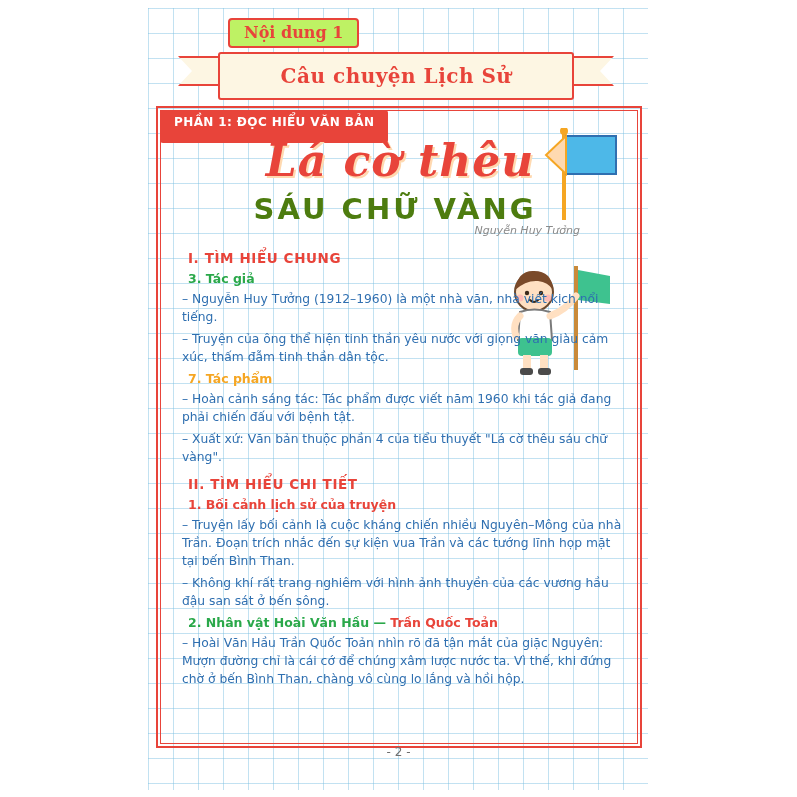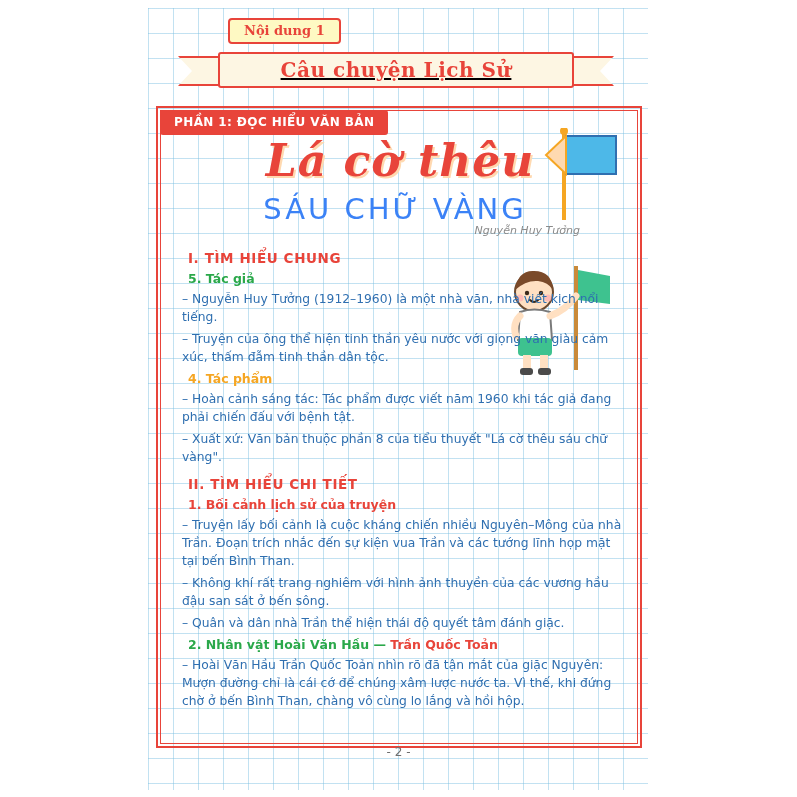--- a/index.html
+++ b/index.html
@@ -61,29 +61,28 @@
     left: 178px;
     top: 52px;
     width: 436px;
     height: 36px;
   }
   .ribbon-body {
     position: absolute;
     left: 40px;
     top: 0;
     width: 356px;
-    height: 36px;
+    height: 48px;
     background: #fdf6e3;
     border: 2px solid #e8443a;
     border-radius: 3px;
     box-sizing: border-box;
     display: flex;
     align-items: center;
     justify-content: center;
-    text-decoration: underline;
   }
   .ribbon-title {
     font-family: "DejaVu Serif", serif;
     font-size: 20px;
     color: #e8443a;
     letter-spacing: 0.5px;
     font-weight: bold;
   }
   .ribbon-tail {
     position: absolute;
@@ -100,40 +99,40 @@
   }
   .ribbon-tail.right {
     right: 0;
     clip-path: polygon(0 0, 100% 0, calc(100% - 14px) 50%, 100% 100%, 0 100%);
   }
 
   .badge-top {
     position: absolute;
     left: 228px;
     top: 18px;
-    background: #fef9c3;
+    background: #bef264;
     border: 2px solid #e8443a;
     border-radius: 4px;
     padding: 3px 14px 4px 14px;
     color: #e8443a;
-    font-size: 13px;
+    font-size: 16px;
     font-weight: bold;
     font-family: "DejaVu Serif", serif;
   }
 
   
   .part-label {
     position: absolute;
     left: 160px;
     top: 110px;
     background: #e8443a;
     color: #ffffff;
     font-size: 12px;
     font-weight: bold;
-    padding: 5px 14px 6px 14px;
+    padding: 5px 14px 14px 14px;
     border-radius: 3px;
     letter-spacing: 0.4px;
   }
 
   
   .big-title {
     position: absolute;
     left: 230px;
     top: 135px;
     width: 340px;
@@ -146,23 +145,23 @@
     letter-spacing: 1px;
     text-shadow: 2px 2px 0 #ffd9b0;
   }
   .sub-title {
     position: absolute;
     left: 215px;
     top: 192px;
     width: 360px;
     text-align: center;
     font-family: "DejaVu Sans", sans-serif;
-    font-weight: normal;
+    font-weight: bold;
     font-size: 29px;
-    color: #3b82f6;
+    color: #4d7c0f;
     letter-spacing: 3px;
   }
   .author {
     position: absolute;
     left: 380px;
     top: 224px;
     width: 200px;
     text-align: right;
     font-size: 11px;
     color: #8a8a8a;
@@ -300,34 +299,33 @@
       <rect x="48" y="93" width="8" height="14" fill="#ffe0c2"></rect>
       <rect x="28" y="106" width="13" height="7" rx="3" fill="#4a4a4a"></rect>
       <rect x="46" y="106" width="13" height="7" rx="3" fill="#4a4a4a"></rect>
     </svg>
   </div>
 
   <div class="content">
 
     <div class="h-section">I. TÌM HIỂU CHUNG</div>
 
-    <div class="h-sub">5. Tác giả</div>
+    <div class="h-sub">3. Tác giả</div>
     <div class="p-line">– Nguyễn Huy Tưởng (1912–1960) là một nhà văn, nhà viết kịch nổi tiếng.</div>
     <div class="p-line">– Truyện của ông thể hiện tinh thần yêu nước với giọng văn giàu cảm xúc, thấm đẫm tinh thần dân tộc.</div>
 
-    <div class="h-sub orange">4. Tác phẩm</div>
+    <div class="h-sub orange">7. Tác phẩm</div>
     <div class="p-line">– Hoàn cảnh sáng tác: Tác phẩm được viết năm 1960 khi tác giả đang phải chiến đấu với bệnh tật.</div>
-    <div class="p-line">– Xuất xứ: Văn bản thuộc phần 8 của tiểu thuyết "Lá cờ thêu sáu chữ vàng".</div>
+    <div class="p-line">– Xuất xứ: Văn bản thuộc phần 4 của tiểu thuyết "Lá cờ thêu sáu chữ vàng".</div>
 
     <div class="h-section">II. TÌM HIỂU CHI TIẾT</div>
 
     <div class="h-sub red">1. Bối cảnh lịch sử của truyện</div>
     <div class="p-line">– Truyện lấy bối cảnh là cuộc kháng chiến nhiều Nguyên–Mông của nhà Trần. Đoạn trích nhắc đến sự kiện vua Trần và các tướng lĩnh họp mặt tại bến Bình Than.</div>
     <div class="p-line">– Không khí rất trang nghiêm với hình ảnh thuyền của các vương hầu đậu san sát ở bến sông.</div>
-    <div class="p-line">– Quân và dân nhà Trần thể hiện thái độ quyết tâm đánh giặc.</div>
 
     <div class="h-sub h-sub-mixed">
       <span class="part-a">2. Nhân vật Hoài Văn Hầu — </span><span class="part-b">Trần Quốc Toản</span>
     </div>
 
     <div class="p-line">– Hoài Văn Hầu Trần Quốc Toản nhìn rõ đã tận mắt của giặc Nguyên: Mượn đường chỉ là cái cớ để chúng xâm lược nước ta. Vì thế, khi đứng chờ ở bến Bình Than, chàng vô cùng lo lắng và hồi hộp.</div>
 
   </div>
 
   <div class="page-num">- 2 -</div>

